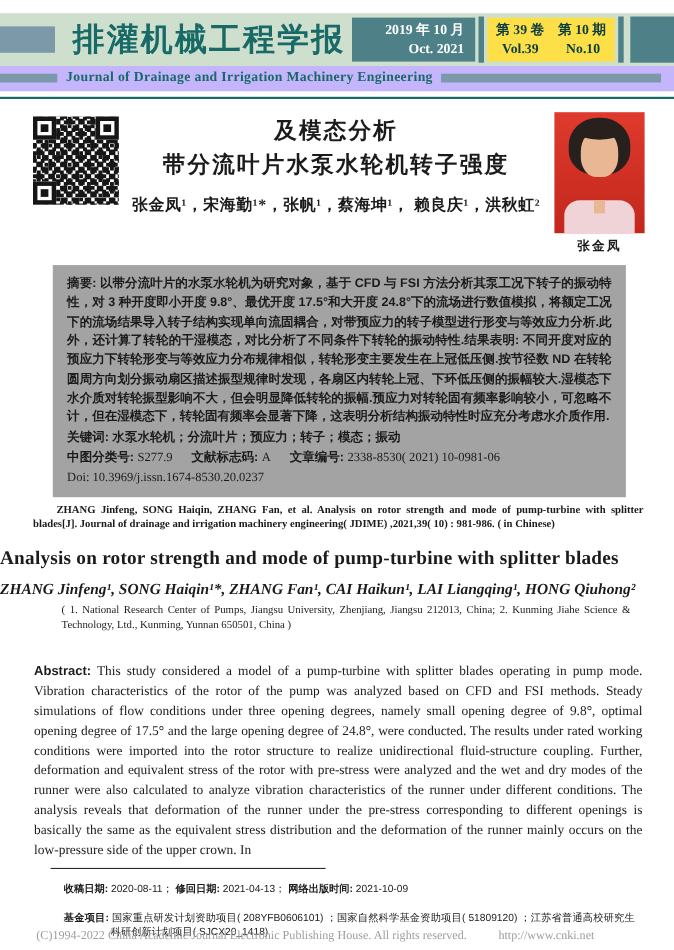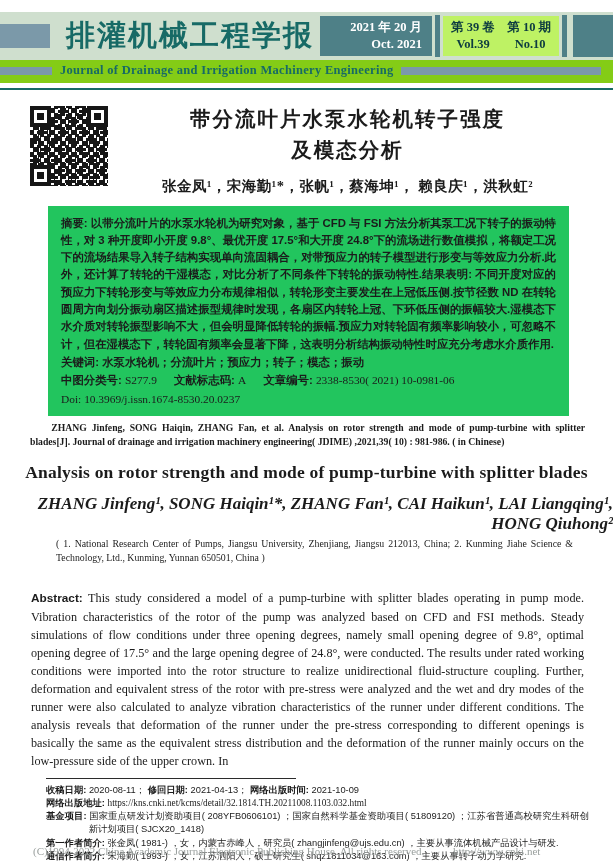--- a/index.html
+++ b/index.html
@@ -10,24 +10,24 @@
   }
   
   .band{display:flex;align-items:center;background:#cfdfce;height:48px;margin-top:12px;}
   .bar-a{width:50px;height:24px;background:#7b99a9;}
   .cn-journal{font-family:"Liberation Sans", sans-serif;font-size:29px;font-weight:bold;
     color:#176a66;margin-left:16px;letter-spacing:2px;white-space:nowrap;}
   .band .spacer{flex:1;}
   .date-box{background:#4e8087;color:#fff;text-align:right;padding:3px 10px 3px 30px;
     font-size:12.5px;font-weight:bold;line-height:1.35;font-family:"Liberation Serif",serif;}
   .vsep{width:5px;height:42px;background:#4e8087;margin:0 3px;}
-  .vol-box{background:#bef264;color:#0d3c40;font-weight:bold;font-size:12.5px;
+  .vol-box{background:#fde047;color:#0d3c40;font-weight:bold;font-size:12.5px;
     text-align:center;padding:3px 8px;line-height:1.35;white-space:nowrap;}
   .bar-b{width:40px;height:42px;background:#4e8087;margin-left:3px;}
-  .row2{display:flex;align-items:center;background:#84cc16;padding:3px 0 5px;}
+  .row2{display:flex;align-items:center;background:#c4b5fd;padding:3px 0 5px;}
   .bar-c{width:52px;height:8px;background:#7b99a9;}
   .en-journal{color:#176a66;font-weight:bold;font-size:12.5px;margin:0 8px;white-space:nowrap;letter-spacing:0.3px;}
   .bar-d{flex:1;height:8px;background:#7b99a9;margin-right:12px;}
   .teal-rule{height:2px;background:#176a66;margin-top:5px;}
   
   .mid{display:flex;margin:12px 26px 0 30px;}
   .qr{width:78px;height:80px;margin-top:4px;position:relative;flex:0 0 auto;
     background:
       conic-gradient(#161616 25%, transparent 0 50%, #161616 0 75%, transparent 0) 0 0/ 7px 7px,
       conic-gradient(#161616 25%, transparent 0 50%, #161616 0 75%, transparent 0) 3px 2px/ 11px 11px,
@@ -43,57 +43,57 @@
   .photo-col{width:84px;flex:0 0 auto;text-align:center;}
   .photo{width:82px;height:110px;position:relative;overflow:hidden;margin:0 auto;
     background:linear-gradient(#df3a2d,#c3271c);}
   .hair{position:absolute;top:5px;left:13px;width:56px;height:52px;background:#27201c;border-radius:48% 48% 42% 42%;}
   .face{position:absolute;top:16px;left:24px;width:34px;height:43px;background:#eab795;border-radius:46% 46% 42% 42%;}
   .fringe{position:absolute;top:12px;left:21px;width:40px;height:13px;background:#27201c;border-radius:50%;}
   .shirt{position:absolute;bottom:0;left:9px;width:64px;height:30px;background:#f0d3d6;border-radius:14px 14px 0 0;}
   .collar{position:absolute;bottom:18px;left:36px;width:10px;height:12px;background:#eab795;}
   .photo-caption{margin-top:4px;font-size:11.5px;font-weight:bold;letter-spacing:2px;}
   
-  .abs-box{margin:10px 44px 0 48px;background:#22c55e;padding:9px 13px 8px;
+  .abs-box{margin:10px 44px 0 48px;background:#a3a3a3;padding:9px 13px 8px;
     font-family:"Liberation Sans", sans-serif;font-size:11.4px;line-height:1.52;text-align:justify;}
   .abs-box b{font-weight:bold;}
   .abs-cn{font-weight:600;}
   .kw-line{font-weight:bold;margin-top:1px;}
   .clc-line{margin-top:1px;}
   .clc-line .lbl{font-weight:bold;}
   .clc-line .val{margin-right:14px;font-family:"Liberation Serif",serif;font-weight:normal;}
   .doi-line{font-family:"Liberation Serif",serif;margin-top:1px;}
   
   .cite{margin:5px 28px 0 30px;font-size:9.7px;line-height:1.42;}
   .cite p{margin:0;text-indent:2.2em;text-align:justify;font-weight:600;}
   
-  .en-title{margin-top:13px;text-align:center;font-size:17.5px;font-weight:bold;letter-spacing:0.2px;}
-  .en-authors{margin-top:11px;text-align:right;font-size:17px;font-weight:bold;font-style:italic;}
+  .en-title{margin-top:13px;font-size:17.5px;font-weight:bold;letter-spacing:0.2px;}
+  .en-authors{margin-top:11px;text-align:left;font-size:14px;font-weight:bold;font-style:italic;}
   .en-affil{margin:3px 40px 0 56px;font-size:9.8px;line-height:1.45;text-align:justify;}
   .en-abs{margin:24px 29px 0 31px;font-size:12.2px;line-height:1.48;text-align:justify;}
   .en-abs b{font-weight:bold;font-family:"Liberation Sans",sans-serif;font-size:11.8px;}
   
   .fn-rule{width:250px;border:0;border-top:1.4px solid #2b2b2b;margin:8px 0 5px 46px;}
   .fns{margin:0 24px 0 46px;font-size:9.3px;line-height:1.42;font-family:"Liberation Sans",sans-serif;}
-  .fns p{margin:0;padding-left:4.6em;text-indent:-4.6em;text-align:justify;}
+  .fns p{margin:12px;padding-left:4.6em;text-indent:-4.6em;text-align:justify;}
   .fns .lbl{font-weight:bold;}
   .fns .url{font-family:"Liberation Serif",serif;}
   
   .copyright{position:absolute;left:33px;bottom:7px;color:#9aa09e;font-size:11px;white-space:nowrap;}
   .copyright .cp-url{margin-left:26px;}
 </style>
 </head>
 <body>
 
 <div class="band">
   <div class="bar-a"></div>
   <div class="cn-journal">排灌机械工程学报</div>
   <div class="spacer"></div>
   <div class="date-box">
-    <div>2021 年 20 月</div>
+    <div>2019 年 10 月</div>
     <div>Oct. 2021</div>
   </div>
   <div class="vsep"></div>
   <div class="vol-box">
     <div>第 39 卷　第 10 期</div>
     <div>Vol.39　　No.10</div>
   </div>
   <div class="vsep"></div>
   <div class="bar-b"></div>
 </div>
@@ -105,24 +105,34 @@
 <div class="teal-rule"></div>
 
 <div class="mid">
   <div class="qr">
     <div class="finder f-tl"></div>
     <div class="finder f-tr"></div>
     <div class="finder f-bl"></div>
   </div>
   <div class="center-col">
     <div class="cn-title">
+      <div>及模态分析</div>
       <div>带分流叶片水泵水轮机转子强度</div>
-      <div>及模态分析</div>
     </div>
     <div class="cn-authors">张金凤¹，宋海勤¹*，张帆¹，蔡海坤¹， 赖良庆¹，洪秋虹²</div>
+  </div>
+  <div class="photo-col">
+    <div class="photo">
+      <div class="hair"></div>
+      <div class="face"></div>
+      <div class="fringe"></div>
+      <div class="shirt"></div>
+      <div class="collar"></div>
+    </div>
+    <div class="photo-caption">张金凤</div>
   </div>
 </div>
 
 <div class="abs-box">
   <div class="abs-cn">
     <b>摘要:</b>
     <span>以带分流叶片的水泵水轮机为研究对象，基于 CFD 与 FSI 方法分析其泵工况下转子的振动特性，对 3 种开度即小开度 9.8°、最优开度 17.5°和大开度 24.8°下的流场进行数值模拟，将额定工况下的流场结果导入转子结构实现单向流固耦合，对带预应力的转子模型进行形变与等效应力分析.此外，还计算了转轮的干湿模态，对比分析了不同条件下转轮的振动特性.结果表明: 不同开度对应的预应力下转轮形变与等效应力分布规律相似，转轮形变主要发生在上冠低压侧.按节径数 ND 在转轮圆周方向划分振动扇区描述振型规律时发现，各扇区内转轮上冠、下环低压侧的振幅较大.湿模态下水介质对转轮振型影响不大，但会明显降低转轮的振幅.预应力对转轮固有频率影响较小，可忽略不计，但在湿模态下，转轮固有频率会显著下降，这表明分析结构振动特性时应充分考虑水介质作用.</span>
   </div>
   <div class="kw-line">
     <span>关键词:</span>
@@ -158,24 +168,20 @@
 <div class="fns">
   <p>
     <span class="lbl">收稿日期:</span>
     <span>2020-08-11；</span>
     <span class="lbl">修回日期:</span>
     <span>2021-04-13；</span>
     <span class="lbl">网络出版时间:</span>
     <span>2021-10-09</span>
   </p>
   <p>
-    <span class="lbl">网络出版地址:</span>
-    <span class="url">https://kns.cnki.net/kcms/detail/32.1814.TH.20211008.1103.032.html</span>
-  </p>
-  <p>
     <span class="lbl">基金项目:</span>
     <span>国家重点研发计划资助项目( 208YFB0606101) ；国家自然科学基金资助项目( 51809120) ；江苏省普通高校研究生科研创新计划项目( SJCX20_1418)</span>
   </p>
   <p>
     <span class="lbl">第一作者简介:</span>
     <span>张金凤( 1981-) ，女，内蒙古赤峰人，研究员( zhangjinfeng@ujs.edu.cn) ，主要从事流体机械产品设计与研发.</span>
   </p>
   <p>
     <span class="lbl">通信作者简介:</span>
     <span>宋海勤( 1993-) ，女，江苏泗阳人，硕士研究生( shqz1811034@163.com) ，主要从事转子动力学研究.</span>

